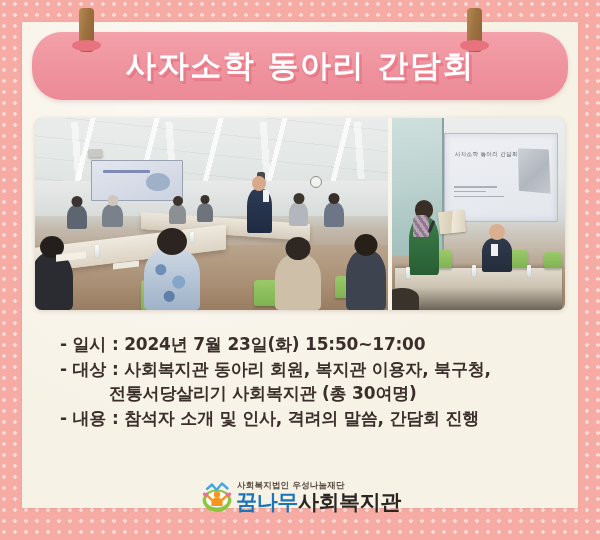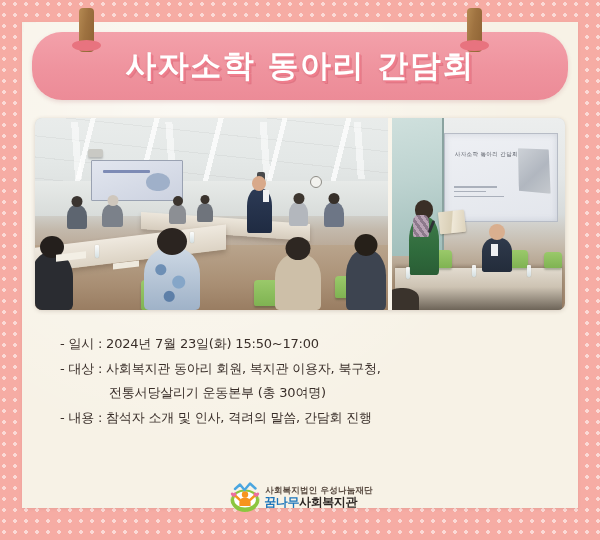--- a/index.html
+++ b/index.html
@@ -333,23 +333,23 @@
 
   
   #details {
     position: absolute;
     left: 60px;
     top: 332px;
     width: 480px;
   }
 
   .detail-line {
-    font-size: 13px;
+    font-size: 17px;
     line-height: 24.5px;
-    font-weight: 400;
+    font-weight: 700;
     color: #3a2f2a;
     white-space: nowrap;
     letter-spacing: -0.2px;
   }
   .detail-line.indent { padding-left: 49px; }
 
   
   #footer {
     position: absolute;
     left: 0;
@@ -372,21 +372,21 @@
 
   #logo-foundation {
     font-size: 8.5px;
     font-weight: 700;
     color: #57493f;
     letter-spacing: 0.2px;
     margin-bottom: 2px;
     padding-left: 1px;
   }
   #logo-name {
-    font-size: 12px;
+    font-size: 21px;
     font-weight: 700;
     letter-spacing: -0.4px;
     white-space: nowrap;
   }
   #logo-name .blue  { color: #1b75bb; }
   #logo-name .black { color: #2c2623; }
 </style>
 </head>
 <body>
 
@@ -518,21 +518,21 @@
         <div class="bottle" style="left:78%;bottom:17%;height:12px;"></div>
 
         <div class="person" style="left:-4%;bottom:0;width:34px;height:22px;background:#3a332c;border-radius:46% 46% 0 0;"></div>
       </div>
     </div>
   </div>
 
   <div id="details">
     <div class="detail-line">- 일시 : 2024년 7월 23일(화) 15:50~17:00</div>
     <div class="detail-line">- 대상 : 사회복지관 동아리 회원, 복지관 이용자, 북구청,</div>
-    <div class="detail-line indent">전통서당살리기 운동본부 (총 30여명)</div>
+    <div class="detail-line indent">전통서당살리기 사회복지관 (총 30여명)</div>
     <div class="detail-line">- 내용 : 참석자 소개 및 인사, 격려의 말씀, 간담회 진행</div>
   </div>
 
   <div id="footer">
     <div id="logo-mark">
       <svg viewBox="0 0 36 32" width="36" height="32" aria-hidden="true">
 
         <path d="M4 16 A14 14 0 0 0 32 16 A14 11 0 0 1 4 16 Z" fill="#8cc63f"></path>
         <path d="M3.5 15.5 A14.5 13 0 0 0 32.5 15.5 L32.5 18 A14.5 13 0 0 1 3.5 18 Z" fill="#8cc63f"></path>
         <ellipse cx="18" cy="19" rx="14" ry="10.5" fill="#8cc63f"></ellipse>

